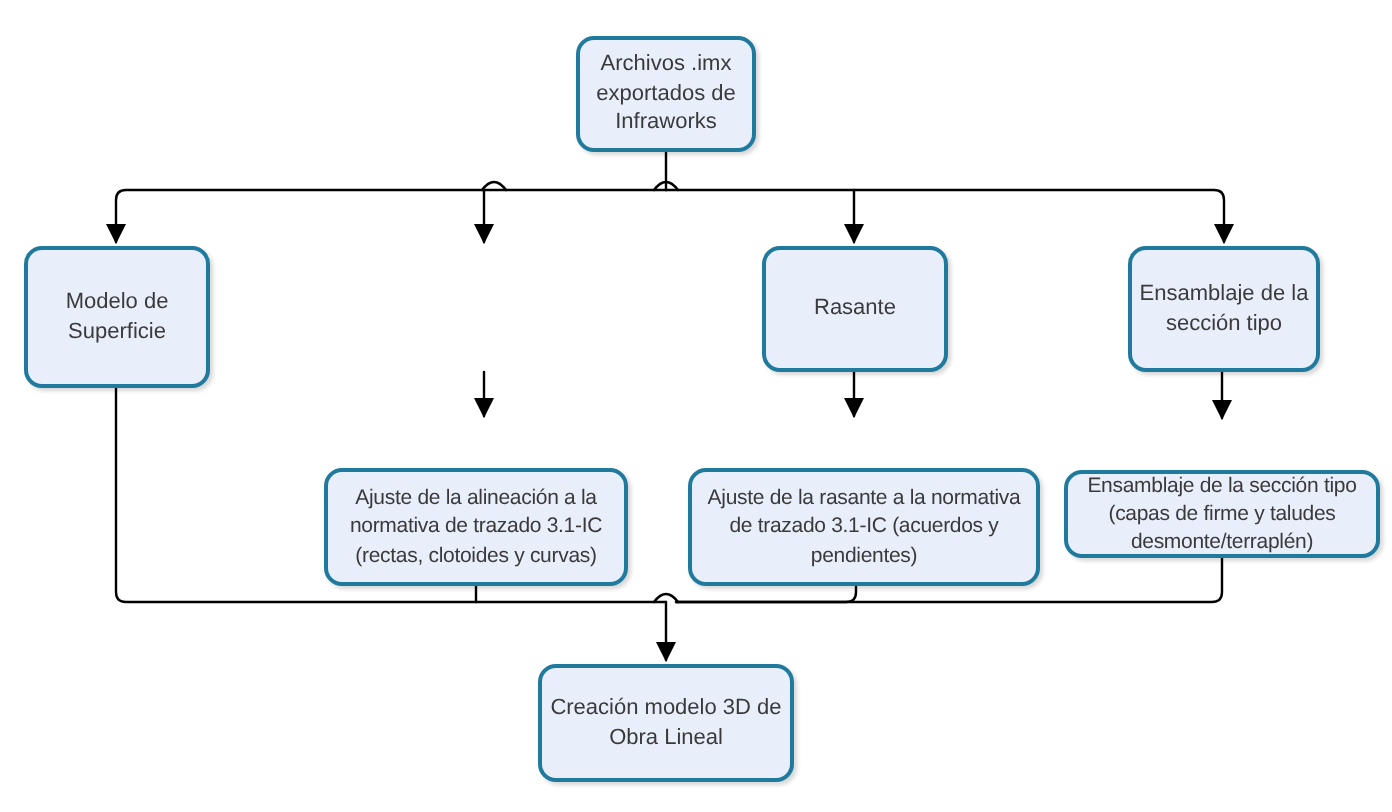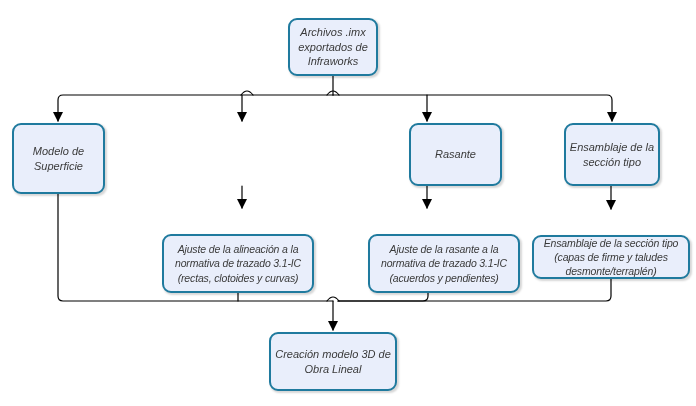--- a/index.html
+++ b/index.html
@@ -37,36 +37,35 @@
     border-radius: 9px;
     display: flex;
     align-items: center;
     justify-content: center;
     text-align: center;
     color: var(--text);
     font-size: 11px;
     line-height: 1.32;
     padding: 2px 3px;
     box-shadow: 1.5px 1.5px 2px rgba(0,0,0,0.16);
-    font-style: italic;
   }
   .node.small {
     font-size: 10.5px;
     letter-spacing: -0.15px;
     line-height: 1.35;
     margin-top: 24px;
   }
   
   .n-archivos          { left: 288px; top: 18px;  width: 90px;  height: 58px; }
   .n-modelo            { left: 12px;  top: 123px; width: 93px;  height: 71px; }
   .n-alineacion        { left: 196px; top: 123px; width: 93px;  height: 63px; }
-  .n-rasante           { left: 381px; top: 123px; width: 93px;  height: 63px; margin-left: 28px; }
+  .n-rasante           { left: 381px; top: 123px; width: 93px;  height: 63px; }
   .n-ensamblaje        { left: 564px; top: 123px; width: 96px;  height: 63px; }
   .n-ajuste-alineacion { left: 162px; top: 210px; width: 152px; height: 59px; }
-  .n-ajuste-rasante    { left: 368px; top: 210px; width: 152px; height: 59px; }
+  .n-ajuste-rasante    { left: 344px; top: 210px; width: 176px; height: 59px; }
   .n-ensamblaje-capas  { left: 532px; top: 211px; width: 158px; height: 44px; }
   .n-creacion          { left: 269px; top: 332px; width: 128px; height: 59px; }
 </style>
 </head>
 <body>
 
 <div id="canvas">
 
   <svg id="connector-layer" viewBox="0 0 696 406" xmlns="http://www.w3.org/2000/svg">
     <defs>

